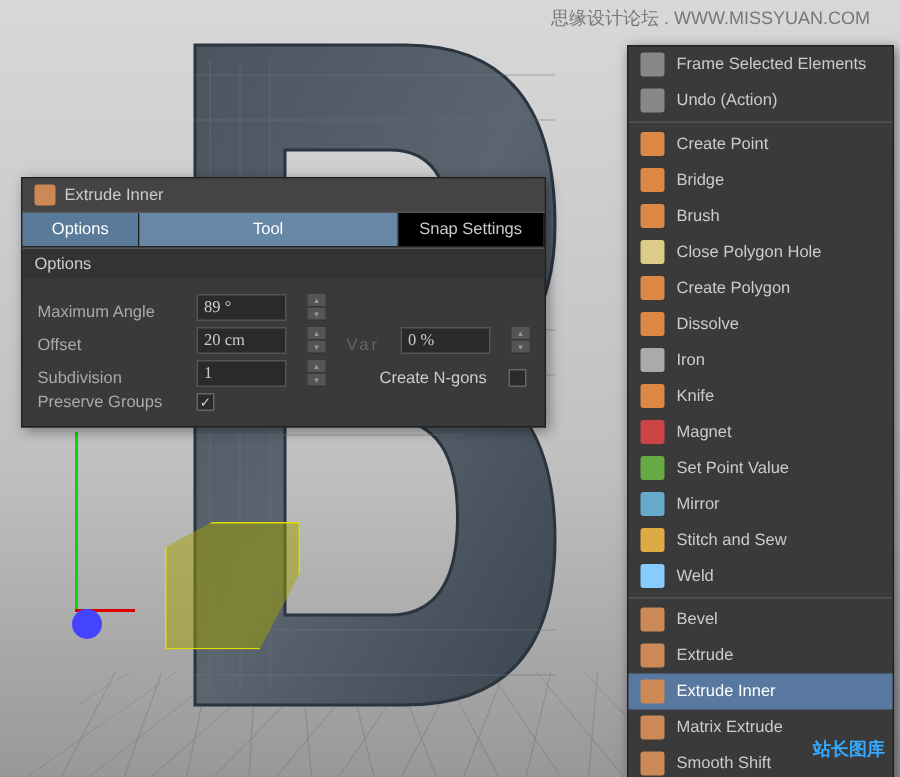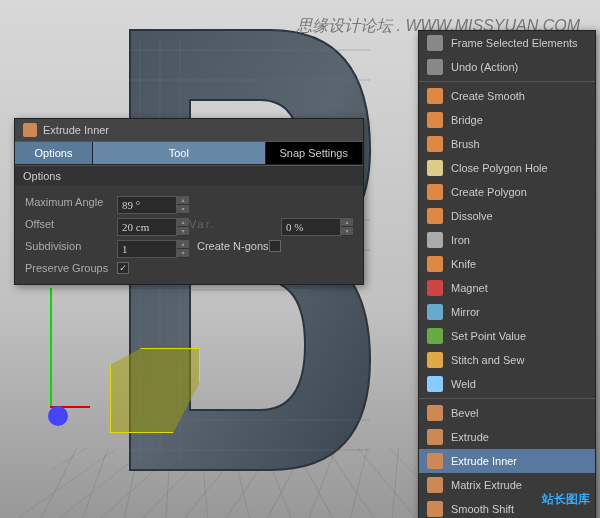--- a/index.html
+++ b/index.html
@@ -6,35 +6,35 @@
 body { width: 600px; height: 518px; background: linear-gradient(to bottom, #d8d8d8 0%, #c0c0c0 60%, #989898 100%); position: relative; overflow: hidden; }
 .viewport { position: absolute; inset: 0; }
 .grid-floor { position: absolute; bottom: 0; left: 0; right: 0; height: 220px; background: repeating-linear-gradient(80deg, transparent, transparent 40px, rgba(100,100,100,0.3) 40px, rgba(100,100,100,0.3) 41px), repeating-linear-gradient(-80deg, transparent, transparent 40px, rgba(100,100,100,0.3) 40px, rgba(100,100,100,0.3) 41px); transform: perspective(600px) rotateX(65deg); transform-origin: bottom; }
 .letter-d { position: absolute; left: 110px; top: 20px; width: 280px; height: 460px; }
 .letter-svg { width: 100%; height: 100%; }
 .axis-gizmo { position: absolute; left: 30px; bottom: 90px; width: 60px; height: 60px; }
 .axis-y { position: absolute; left: 20px; bottom: 20px; width: 2px; height: 120px; background: #0d0; }
 .axis-x { position: absolute; left: 20px; bottom: 20px; width: 40px; height: 2px; background: #d00; transform-origin: left; }
 .axis-z { position: absolute; left: 18px; bottom: 2px; width: 20px; height: 20px; background: #44f; border-radius: 50%; }
 .selection { position: absolute; left: 110px; bottom: 85px; width: 90px; height: 85px; background: rgba(160,160,0,0.5); border: 1px solid #dd0; clip-path: polygon(0 100%, 0 20%, 35% 0, 100% 0, 100% 40%, 70% 100%); }
-.watermark-top { position: absolute; top: 16px; right: 20px; font-size: 16px; color: #777; font-style: italic; }
+.watermark-top { position: absolute; top: 4px; right: 20px; font-size: 12px; color: #777; }
 .watermark-bottom { position: absolute; bottom: 10px; right: 10px; font-size: 12px; color: #3af; font-weight: bold; }
 
 .panel { position: absolute; left: 14px; top: 118px; width: 350px; background: #3a3a3a; border: 1px solid #222; box-shadow: 2px 2px 8px rgba(0,0,0,0.4); color: #ccc; font-size: 11px; }
 .panel-title { display: flex; align-items: center; padding: 4px 8px; background: #444; border-bottom: 1px solid #555; }
 .panel-icon { width: 14px; height: 14px; background: #c85; margin-right: 6px; border-radius: 2px; }
 .tabs { display: flex; border-bottom: 1px solid #222; }
 .tab { padding: 5px 14px; background: #333; border-right: 1px solid #222; cursor: pointer; text-align: center; }
 .tab.active { background: #5a7a9a; color: #fff; }
 .tab.tool { background: #6888a8; flex: 1; color: #fff; }
 .tab.options { width: 78px; }
 .tab.snap { background: #000000; }
 .section-header { padding: 4px 8px; background: #333; border-top: 1px solid #555; }
 .options-body { padding: 6px 10px; }
-.row { display: flex; align-items: flex-start; margin: 4px 0; gap: 0; }
+.row { display: flex; align-items: flex-end; margin: 4px 0; gap: 14px; }
 .label { width: 92px; color: #aaa; white-space: nowrap; overflow: hidden; }
 .input-box { width: 60px; background: #2a2a2a; border: 1px solid #555; padding: 2px 4px; color: #ccc; display: flex; align-items: center; font-family: Liberation Serif, serif; }
 .spinner { width: 12px; height: 18px; background: #555; display: flex; flex-direction: column; }
 .spinner div { flex: 1; border-bottom: 1px solid #333; font-size: 6px; text-align: center; color: #999; }
 .dots { flex: 1; color: #666; letter-spacing: 2px; overflow: hidden; }
 .checkbox { width: 12px; height: 12px; background: #2a2a2a; border: 1px solid #666; display: inline-flex; align-items: center; justify-content: center; font-size: 9px; color: #ccc; }
 
 .context-menu { position: absolute; right: 4px; top: 30px; width: 178px; background: #3a3a3a; border: 1px solid #222; box-shadow: 2px 2px 8px rgba(0,0,0,0.5); color: #ccc; font-size: 11px; }
 .menu-item { display: flex; align-items: center; padding: 4px 8px; cursor: pointer; }
 .menu-item.highlighted { background: #5878a0; color: #fff; }
@@ -136,21 +136,21 @@
       <div class="menu-icon ic-frame"></div>
       <span>Frame Selected Elements</span>
     </div>
     <div class="menu-item">
       <div class="menu-icon ic-undo"></div>
       <span>Undo (Action)</span>
     </div>
     <div class="menu-sep"></div>
     <div class="menu-item">
       <div class="menu-icon ic-point"></div>
-      <span>Create Smooth</span>
+      <span>Create Point</span>
     </div>
     <div class="menu-item">
       <div class="menu-icon ic-bridge"></div>
       <span>Bridge</span>
     </div>
     <div class="menu-item">
       <div class="menu-icon ic-brush"></div>
       <span>Brush</span>
     </div>
     <div class="menu-item">
@@ -171,26 +171,26 @@
     </div>
     <div class="menu-item">
       <div class="menu-icon ic-knife"></div>
       <span>Knife</span>
     </div>
     <div class="menu-item">
       <div class="menu-icon ic-magnet"></div>
       <span>Magnet</span>
     </div>
     <div class="menu-item">
+      <div class="menu-icon ic-setpoint"></div>
+      <span>Set Point Value</span>
+    </div>
+    <div class="menu-item">
       <div class="menu-icon ic-mirror"></div>
       <span>Mirror</span>
-    </div>
-    <div class="menu-item">
-      <div class="menu-icon ic-setpoint"></div>
-      <span>Set Point Value</span>
     </div>
     <div class="menu-item">
       <div class="menu-icon ic-stitch"></div>
       <span>Stitch and Sew</span>
     </div>
     <div class="menu-item">
       <div class="menu-icon ic-weld"></div>
       <span>Weld</span>
     </div>
     <div class="menu-sep"></div>

